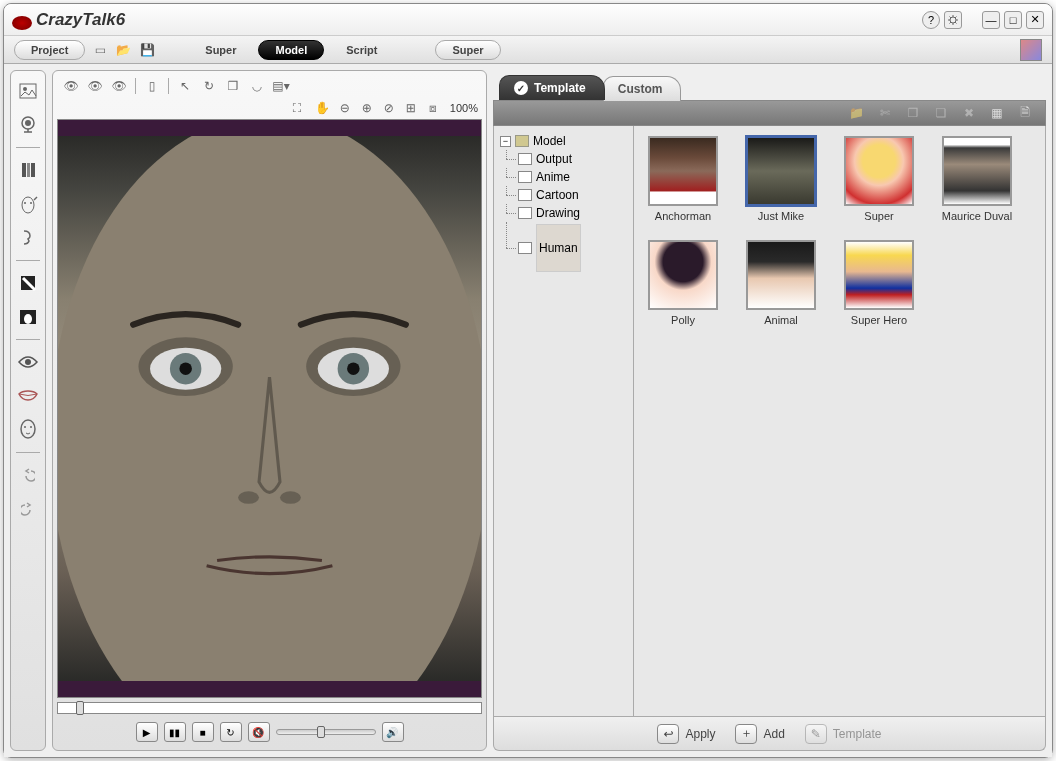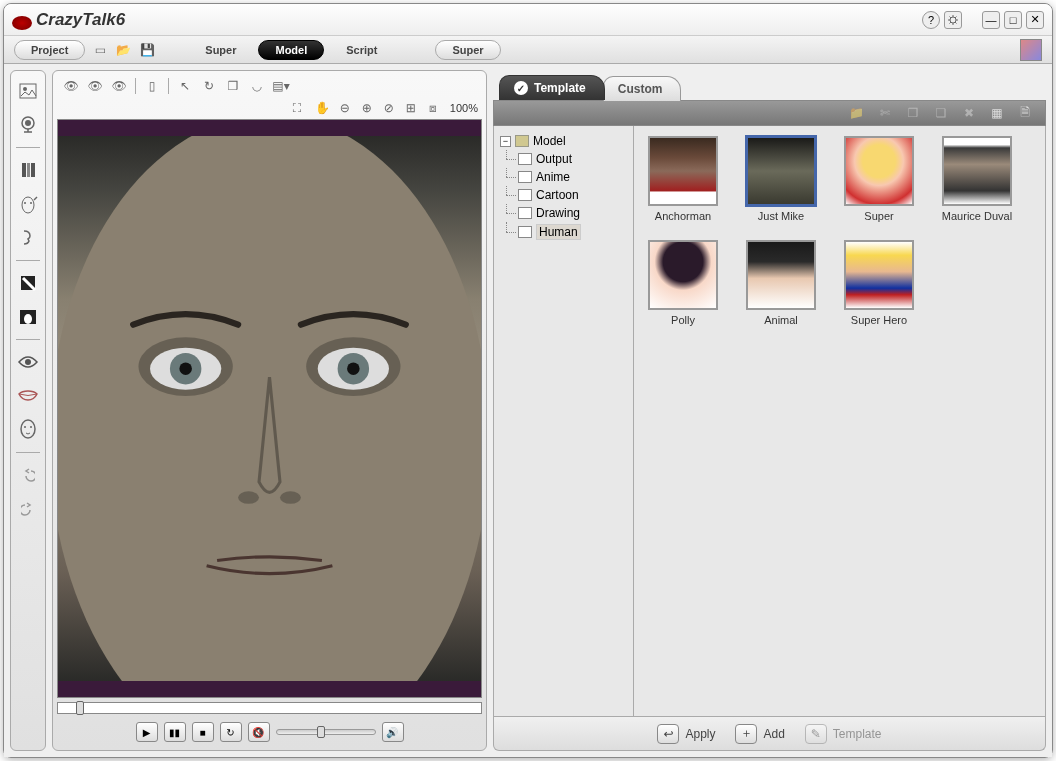--- a/index.html
+++ b/index.html
@@ -64,21 +64,21 @@
 
 .lib-body { flex: 1; display: flex; background: #e8e8e8; border: 1px solid #aaa; border-top: none; }
 
 .lib-tree { width: 140px; border-right: 1px solid #aaa; padding: 6px 4px; background: #e8e8e8; }
 .tree-root { display: flex; align-items: center; gap: 4px; padding: 2px; cursor: pointer; }
 .tree-root .minus { width: 11px; height: 11px; border: 1px solid #888; background: #fff; display: flex; align-items: center; justify-content: center; font-size: 9px; line-height: 1; }
 .tree-icon { width: 14px; height: 12px; background: #d0c890; border: 1px solid #998; }
 .tree-child { display: flex; align-items: center; gap: 4px; padding: 2px 2px 2px 20px; cursor: pointer; position: relative; }
 .tree-child::before { content: ''; position: absolute; left: 8px; top: 0; bottom: 50%; width: 1px; border-left: 1px dotted #888; }
 .tree-child::after { content: ''; position: absolute; left: 8px; top: 50%; width: 10px; height: 1px; border-top: 1px dotted #888; }
-.tree-child.selected span:last-child { background: #ddd8d0; border: 1px solid #ccc; padding: 0 2px; }
+.tree-child.selected span:last-child { background: #ddd8d0; border: 1px solid #ccc; padding: 16px 2px; }
 .tree-child .node-icon { width: 14px; height: 12px; background: #fff; border: 1px solid #888; }
 
 .lib-grid { flex: 1; padding: 10px; display: flex; flex-wrap: wrap; align-content: flex-start; gap: 18px 20px; overflow: auto; }
 .grid-item { width: 78px; display: flex; flex-direction: column; align-items: center; gap: 4px; cursor: pointer; }
 .grid-thumb { width: 70px; height: 70px; border: 2px solid #999; background: #fff; display: flex; align-items: center; justify-content: center; overflow: hidden; }
 .grid-item.selected .grid-thumb { border: 2px solid #46a; box-shadow: 0 0 0 1px #46a; }
 .grid-label { font-size: 11px; color: #333; text-align: center; }
 
 .lib-bottom { height: 34px; background: linear-gradient(to bottom, #f0f0f0, #ddd); border: 1px solid #aaa; border-top: none; border-radius: 0 0 6px 6px; display: flex; align-items: center; justify-content: center; gap: 20px; }
 .bottom-btn { display: flex; align-items: center; gap: 6px; cursor: pointer; color: #444; font-size: 12px; }

